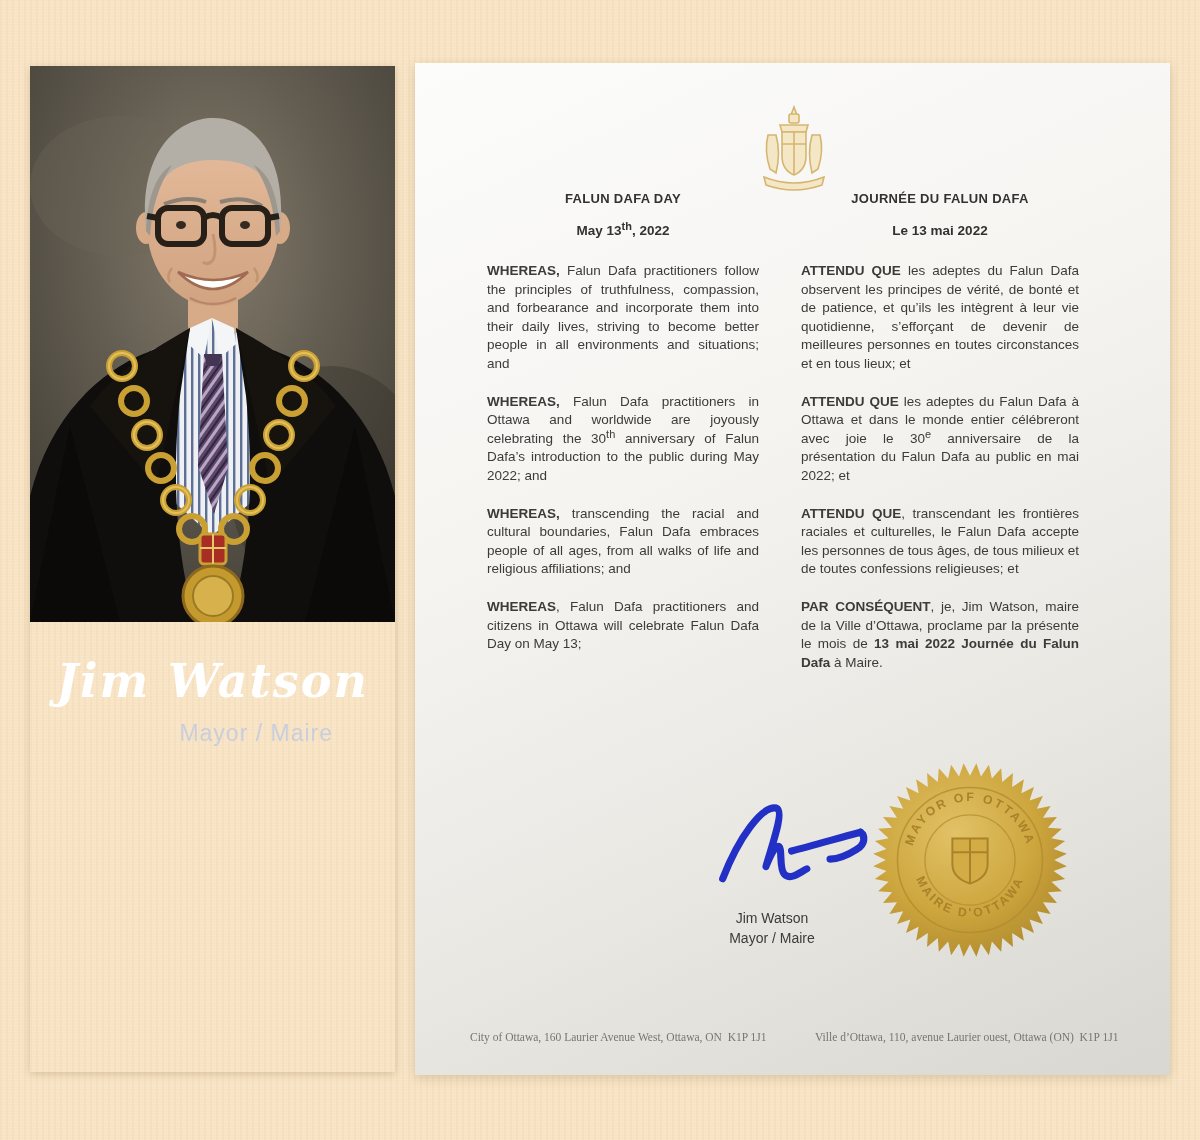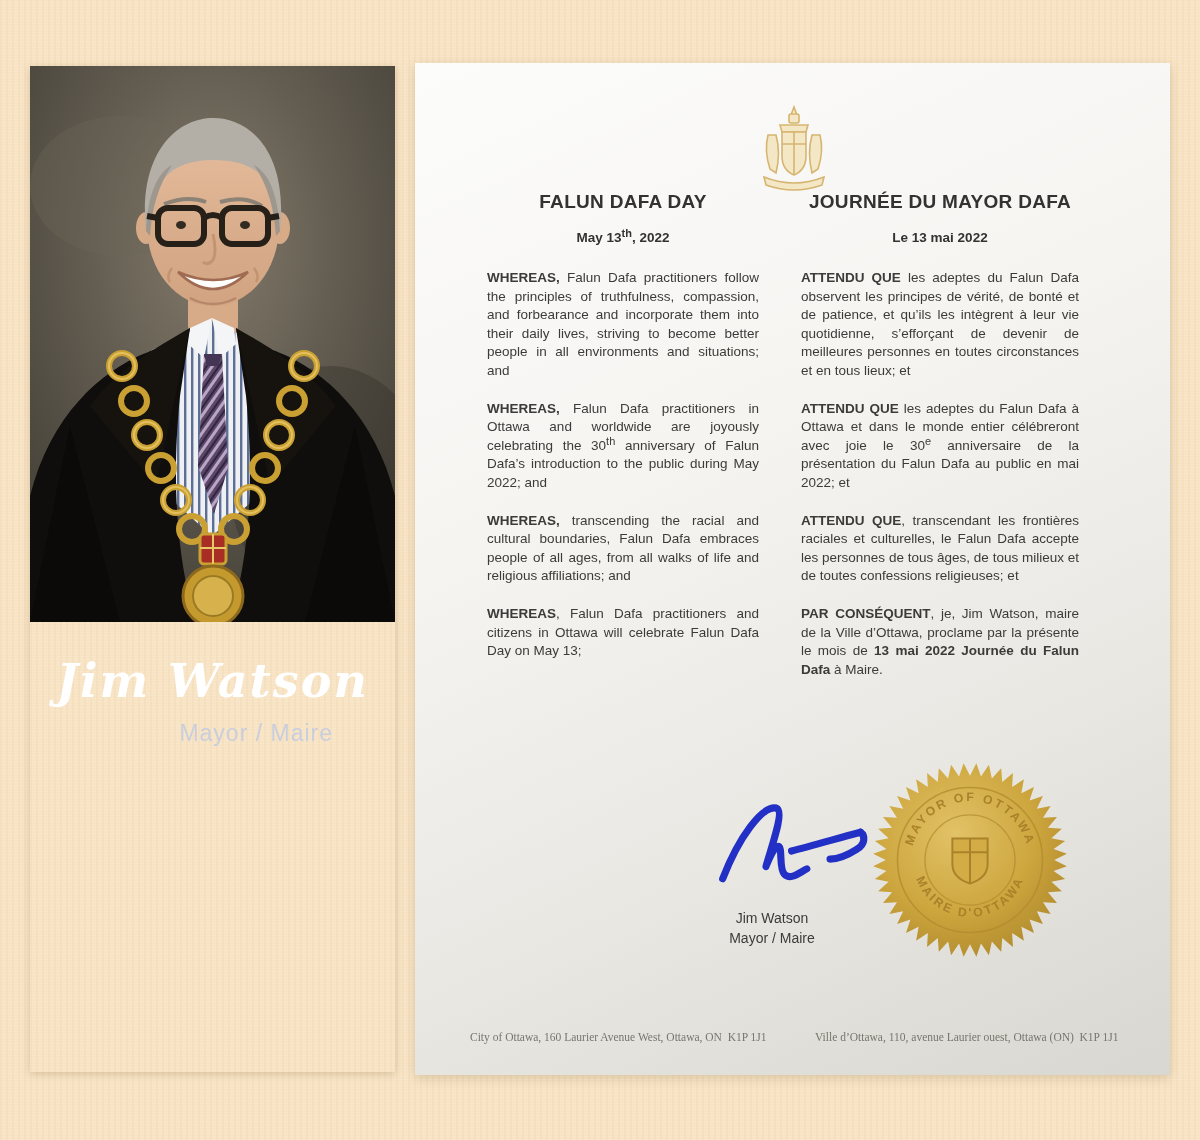--- a/index.html
+++ b/index.html
@@ -38,21 +38,21 @@
     background:linear-gradient(155deg,#fcfcfb 0%,#f5f4f1 38%,#eae8e3 68%,#d9d7d1 100%);
     box-shadow:0 3px 10px rgba(110,80,40,.22);
     color:#3c3b39;
   }
   .crest{position:absolute;left:50%;top:38px;transform:translateX(1px) translateX(-50%);opacity:.9;}
 
   .doc-body{position:absolute;left:72px;top:128px;display:flex;gap:42px;}
   .col{width:272px;}
   .col.fr{width:278px;}
   .col-title{
-    text-align:center;font-weight:700;font-size:19px;letter-spacing:.3px;
+    text-align:center;font-weight:700;font-size:13px;letter-spacing:.3px;
     margin:0 0 17px 0;color:#333230;
   }
   .col-date{text-align:center;font-size:13.5px;margin:0 0 24px 0;color:#333230;}
   .para{
     font-size:13.5px;line-height:18.6px;text-align:justify;
     margin:0 0 19px 0;color:#3c3b39;
   }
   .b{font-weight:700;margin-top:46px;}
   sup{font-size:11px;line-height:0;}
 
@@ -202,21 +202,21 @@
         <p class="col-title">FALUN DAFA DAY</p>
         <p class="col-date"><span class="b">May 13</span><sup class="b">th</sup><span class="b">, 2022</span></p>
         <div>
             <p class="para"><span class="b">WHEREAS,</span><span> Falun Dafa practitioners follow the principles of truthfulness, compassion, and forbearance and incorporate them into their daily lives, striving to become better people in all environments and situations; and</span></p>
             <p class="para"><span class="b">WHEREAS,</span><span> Falun Dafa practitioners in Ottawa and worldwide are joyously celebrating the 30</span><sup>th</sup><span> anniversary of Falun Dafa’s introduction to the public during May 2022; and</span></p>
             <p class="para"><span class="b">WHEREAS,</span><span> transcending the racial and cultural boundaries, Falun Dafa embraces people of all ages, from all walks of life and religious affiliations; and</span></p>
             <p class="para"><span class="b">WHEREAS</span><span>, Falun Dafa practitioners and citizens in Ottawa will celebrate Falun Dafa Day on May 13;</span></p>
           </div>
       </div>
       <div class="col fr">
-        <p class="col-title">JOURNÉE DU MAYOR DAFA</p>
+        <p class="col-title">JOURNÉE DU FALUN DAFA</p>
         <p class="col-date"><span class="b">Le 13 mai 2022</span></p>
         <div>
             <p class="para"><span class="b">ATTENDU QUE</span><span> les adeptes du Falun Dafa observent les principes de vérité, de bonté et de patience, et qu’ils les intègrent à leur vie quotidienne, s’efforçant de devenir de meilleures personnes en toutes circonstances et en tous lieux; et</span></p>
             <p class="para"><span class="b">ATTENDU QUE</span><span> les adeptes du Falun Dafa à Ottawa et dans le monde entier célébreront avec joie le 30</span><sup>e</sup><span> anniversaire de la présentation du Falun Dafa au public en mai 2022; et</span></p>
             <p class="para"><span class="b">ATTENDU QUE</span><span>, transcendant les frontières raciales et culturelles, le Falun Dafa accepte les personnes de tous âges, de tous milieux et de toutes confessions religieuses; et</span></p>
             <p class="para"><span class="b">PAR CONSÉQUENT</span><span>, je, Jim Watson, maire de la Ville d’Ottawa, proclame par la présente le mois de </span><span class="b">13 mai 2022 Journée du Falun Dafa</span><span> à Maire.</span></p>
           </div>
       </div>
     </div>
 

